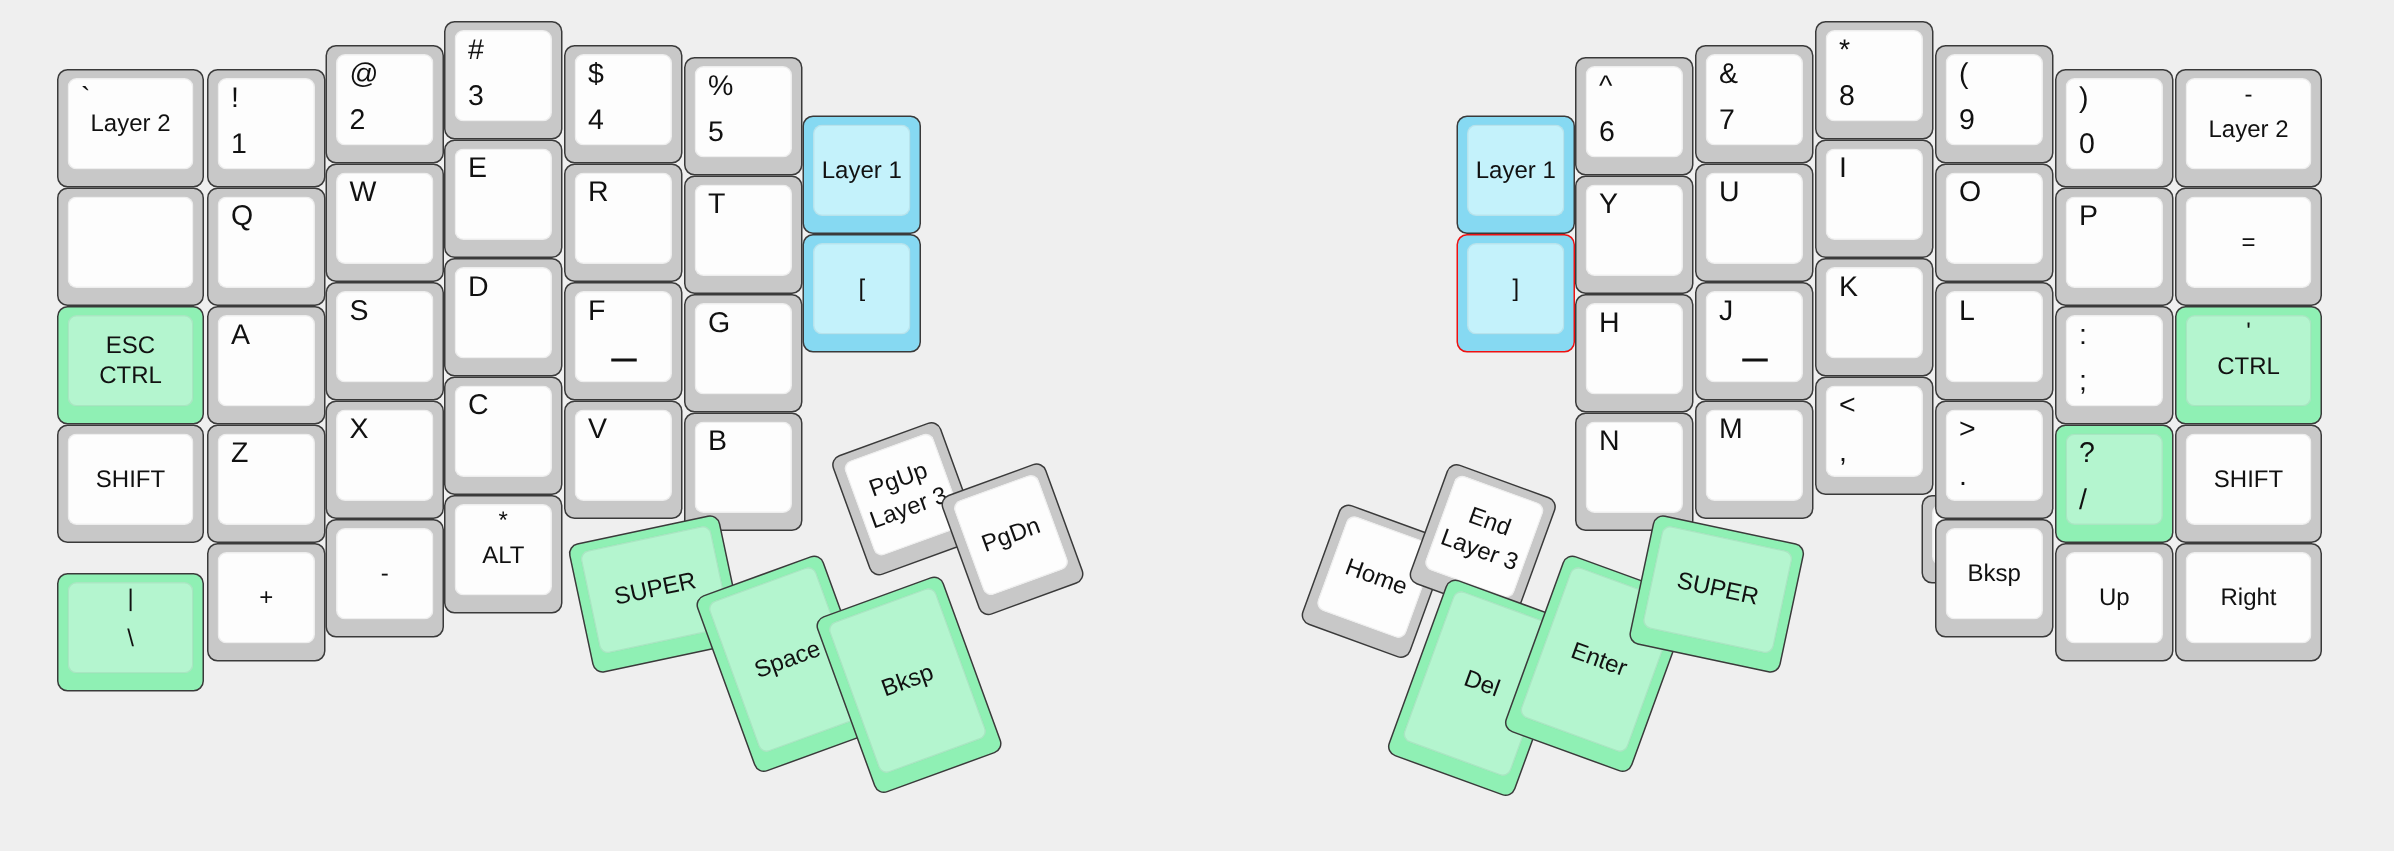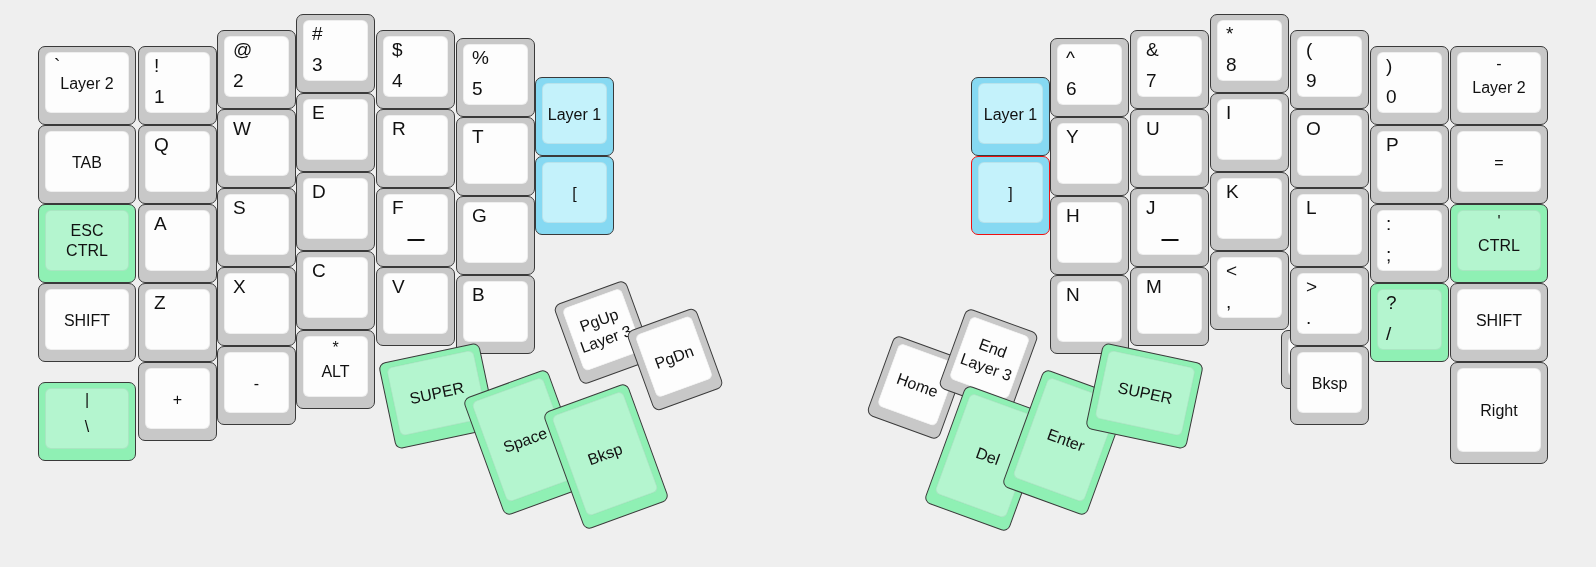--- a/index.html
+++ b/index.html
@@ -63,23 +63,20 @@
       <div style="position: absolute; left: 0px; top: 0px; width: 100%; height: 100%;">
         <div class="key" style="left: 38px; top: 46px; width: 98px; height: 79px;">
           <div class="cap"></div>
           <div class="labels">
             <div class="lbl-tl">`</div>
             <div class="lbl-c">Layer 2</div>
           </div>
         </div>
         <div class="key" style="left: 38px; top: 125px; width: 98px; height: 79px;">
           <div class="cap"></div>
-          <div class="labels">
-            <div class="lbl-c">TAB</div>
-          </div>
         </div>
         <div class="key green" style="left: 38px; top: 204px; width: 98px; height: 79px;">
           <div class="cap"></div>
           <div class="labels">
             <div class="lbl-c2">
               <div>ESC</div>
               <div>CTRL</div>
             </div>
           </div>
         </div>
@@ -461,20 +458,26 @@
             <div class="lbl-bl">;</div>
           </div>
         </div>
         <div class="key green" style="left: 1370px; top: 283px; width: 79px; height: 79px;">
           <div class="cap"></div>
           <div class="labels">
             <div class="lbl-tl">?</div>
             <div class="lbl-bl">/</div>
           </div>
         </div>
+        <div class="key" style="left: 1370px; top: 362px; width: 79px; height: 79px;">
+          <div class="cap"></div>
+          <div class="labels">
+            <div class="lbl-c">Up</div>
+          </div>
+        </div>
       </div>
       <div style="position: absolute; left: 0px; top: 0px; width: 100%; height: 100%;">
         <div class="key" style="left: 1450px; top: 46px; width: 98px; height: 79px;">
           <div class="cap"></div>
           <div class="labels">
             <div class="lbl-tc">-</div>
             <div class="lbl-c" style="top: 58%;">Layer 2</div>
           </div>
         </div>
         <div class="key" style="left: 1450px; top: 125px; width: 98px; height: 79px;">
@@ -489,21 +492,21 @@
             <div class="lbl-tc">'</div>
             <div class="lbl-c" style="top: 58%;">CTRL</div>
           </div>
         </div>
         <div class="key" style="left: 1450px; top: 283px; width: 98px; height: 79px;">
           <div class="cap"></div>
           <div class="labels">
             <div class="lbl-c">SHIFT</div>
           </div>
         </div>
-        <div class="key" style="left: 1450px; top: 362px; width: 98px; height: 102px;">
+        <div class="key" style="left: 1450px; top: 362px; width: 98px; height: 79px;">
           <div class="cap"></div>
           <div class="labels">
             <div class="lbl-c">Right</div>
           </div>
         </div>
       </div>
       <div style="position: absolute; left: 0px; top: 0px; width: 100%; height: 100%;">
         <div class="key" style="left: 878px; top: 345px; width: 77px; height: 85px; transform: rotate(20deg);">
           <div class="cap"></div>
           <div class="labels">

